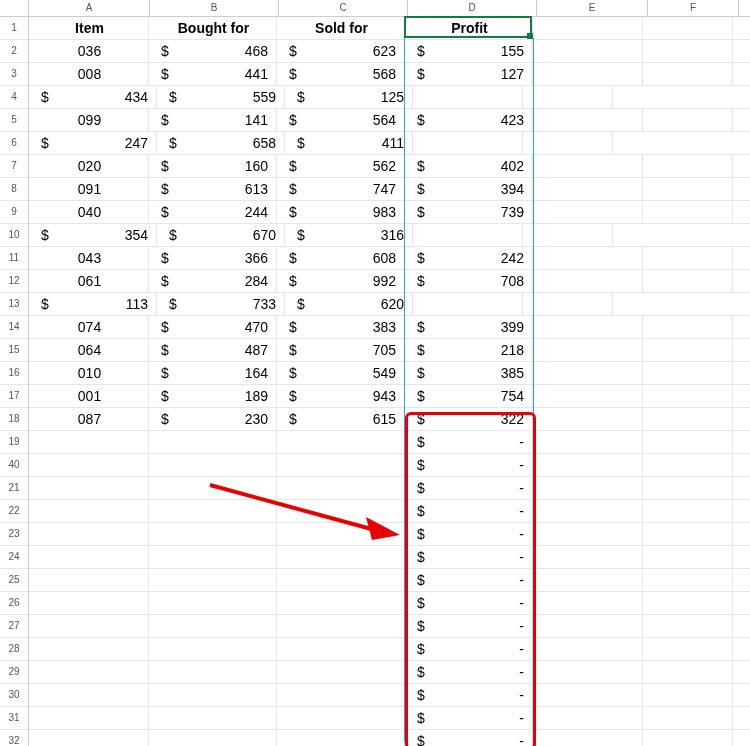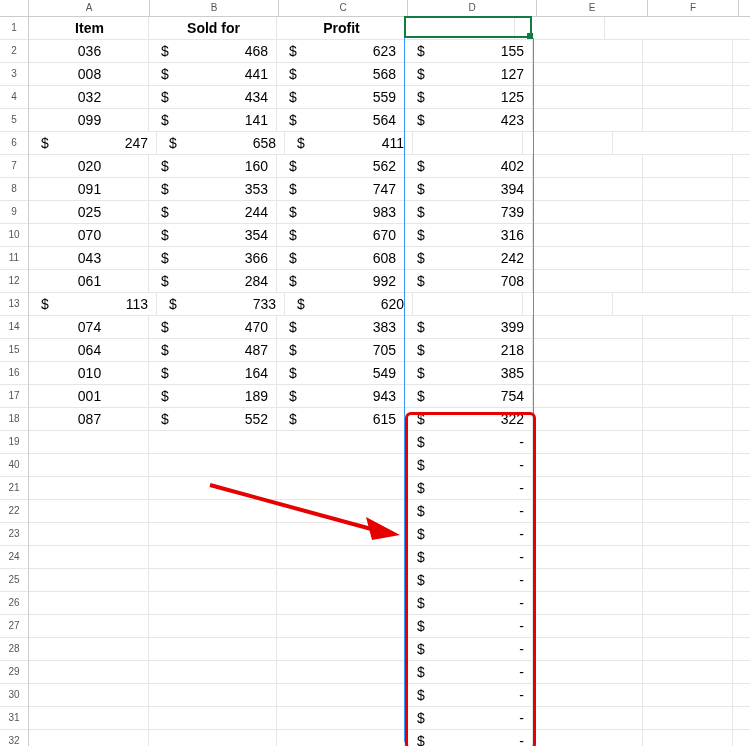--- a/index.html
+++ b/index.html
@@ -189,20 +189,21 @@
         <div class="row-header">27</div>
         <div class="row-header">28</div>
         <div class="row-header">29</div>
         <div class="row-header">30</div>
         <div class="row-header">31</div>
         <div class="row-header">32</div>
       </div>
     <div class="grid" id="grid">
         <div class="row header-row">
           <div class="cell colA">Item</div>
+          <div class="cell colB">Bought for</div>
           <div class="cell colC">Sold for</div>
           <div class="cell colD">Profit</div>
           <div class="cell colE"></div>
           <div class="cell colF"></div>
         </div>
         <div class="row">
           <div class="cell colA">036</div>
           <div class="cell colB">
     <div class="currency">
       <span class="cur-sym">$</span>
@@ -241,21 +242,20 @@
           <div class="cell colD">
     <div class="currency">
       <span class="cur-sym">$</span>
       <span class="cur-val">127</span>
     </div>
   </div>
           <div class="cell colE"></div>
           <div class="cell colF"></div>
         </div>
         <div class="row">
-          <div class="cell colA">032</div>
           <div class="cell colB">
     <div class="currency">
       <span class="cur-sym">$</span>
       <span class="cur-val">434</span>
     </div>
   </div>
           <div class="cell colC">
     <div class="currency">
       <span class="cur-sym">$</span>
       <span class="cur-val">559</span>
@@ -336,40 +336,40 @@
     </div>
   </div>
           <div class="cell colE"></div>
           <div class="cell colF"></div>
         </div>
         <div class="row">
           <div class="cell colA">091</div>
           <div class="cell colB">
     <div class="currency">
       <span class="cur-sym">$</span>
-      <span class="cur-val">353</span>
+      <span class="cur-val">613</span>
     </div>
   </div>
           <div class="cell colC">
     <div class="currency">
       <span class="cur-sym">$</span>
       <span class="cur-val">747</span>
     </div>
   </div>
           <div class="cell colD">
     <div class="currency">
       <span class="cur-sym">$</span>
       <span class="cur-val">394</span>
     </div>
   </div>
           <div class="cell colE"></div>
           <div class="cell colF"></div>
         </div>
         <div class="row">
-          <div class="cell colA">025</div>
+          <div class="cell colA">040</div>
           <div class="cell colB">
     <div class="currency">
       <span class="cur-sym">$</span>
       <span class="cur-val">244</span>
     </div>
   </div>
           <div class="cell colC">
     <div class="currency">
       <span class="cur-sym">$</span>
       <span class="cur-val">983</span>
@@ -378,21 +378,20 @@
           <div class="cell colD">
     <div class="currency">
       <span class="cur-sym">$</span>
       <span class="cur-val">739</span>
     </div>
   </div>
           <div class="cell colE"></div>
           <div class="cell colF"></div>
         </div>
         <div class="row">
-          <div class="cell colA">070</div>
           <div class="cell colB">
     <div class="currency">
       <span class="cur-sym">$</span>
       <span class="cur-val">354</span>
     </div>
   </div>
           <div class="cell colC">
     <div class="currency">
       <span class="cur-sym">$</span>
       <span class="cur-val">670</span>
@@ -565,21 +564,21 @@
     </div>
   </div>
           <div class="cell colE"></div>
           <div class="cell colF"></div>
         </div>
         <div class="row">
           <div class="cell colA">087</div>
           <div class="cell colB">
     <div class="currency">
       <span class="cur-sym">$</span>
-      <span class="cur-val">552</span>
+      <span class="cur-val">230</span>
     </div>
   </div>
           <div class="cell colC">
     <div class="currency">
       <span class="cur-sym">$</span>
       <span class="cur-val">615</span>
     </div>
   </div>
           <div class="cell colD">
     <div class="currency">

